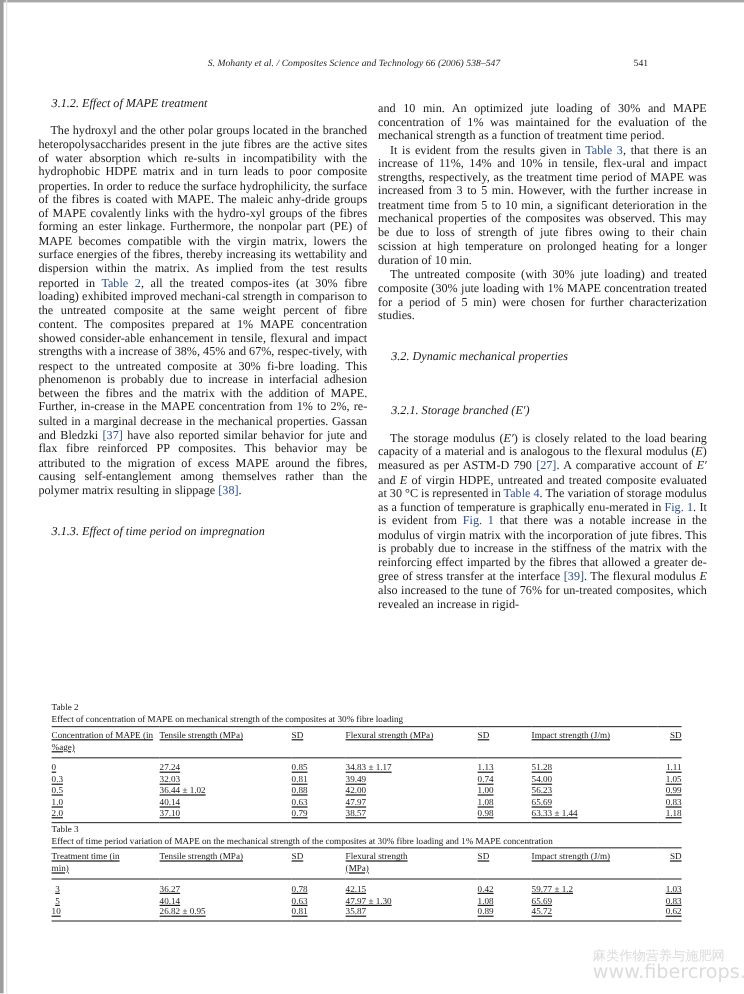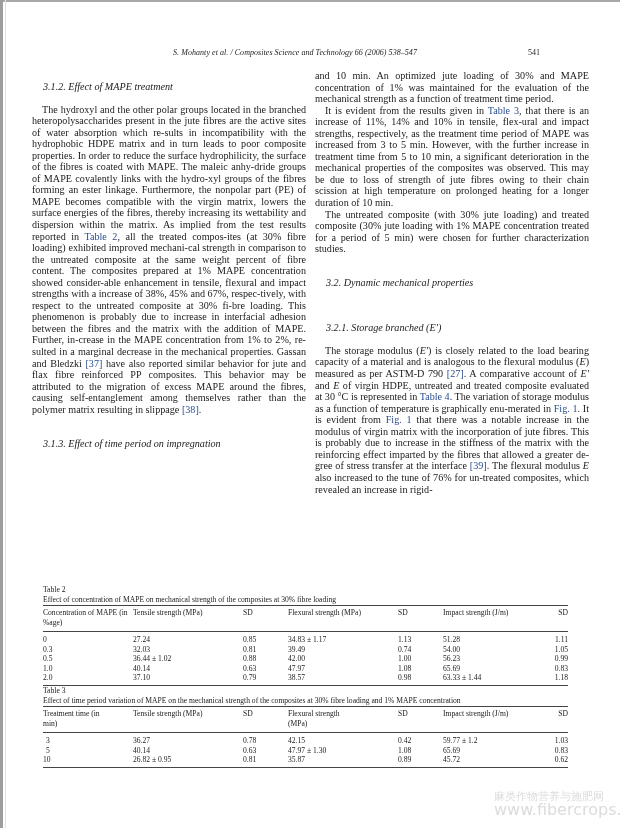--- a/index.html
+++ b/index.html
@@ -8,30 +8,30 @@
   .frame-top { position: absolute; left: 0; top: 0; width: 620px; height: 2px; background: #a8a8a8; }
   .frame-left2 { position: absolute; left: 5px; top: 0; width: 1px; height: 828px; background: #e2e2e2; }
 
   .running-head { position: absolute; top: 48px; left: 140px; width: 310px; text-align: center; font-size: 8px; font-style: italic; color: #222; letter-spacing: 0.05px; }
   .page-number { position: absolute; top: 48px; left: 528px; font-size: 8px; color: #222; }
 
   .col { position: absolute; top: 70px; width: 274px; font-size: 10.15px; line-height: 11.55px; text-align: justify; }
   .col-left { left: 32px; }
   .col-right { left: 315px; }
   .col p { margin: 0; text-indent: 10px; hyphens: manual; }
-  .col p.noindent { text-indent: 0; }
+  .col p.noindent { text-indent: 0; margin-top: 15px; }
   .col h4 { margin: 11px; font-weight: normal; font-style: italic; font-size: 10.15px; line-height: 11.55px; }
   .col .gap { height: 11.55px; }
   .ref { color: #2a4d8f; }
   .it { font-style: italic; }
 
   .table { position: absolute; left: 43px; width: 525px; font-size: 7.6px; line-height: 9.6px; }
   .table .t-label { margin: 0; }
   .table .t-caption { margin: 0 0 1px 0; white-space: nowrap; }
-  .table table { width: 525px; border-collapse: collapse; font-size: 7.6px; }
+  .table table { width: 525px; border-collapse: collapse; font-size: 7.6px; text-decoration: underline; }
   .table thead tr { border-top: 1px solid #444; border-bottom: 1px solid #444; }
   .table tbody tr:last-child { border-bottom: 1px solid #444; }
   .table th { font-weight: normal; text-align: left; vertical-align: top; padding: 2px 0 4px 0; line-height: 9.6px; }
   .table td { text-align: left; padding: 0; line-height: 9.5px; }
   .table tbody tr:first-child td { padding-top: 3px; }
   .table tbody tr:last-child td { padding-bottom: 2px; }
   .table td.last, .table th.last { text-align: right; }
   .table2 { top: 585px; }
   .table3 { top: 686px; }
 

